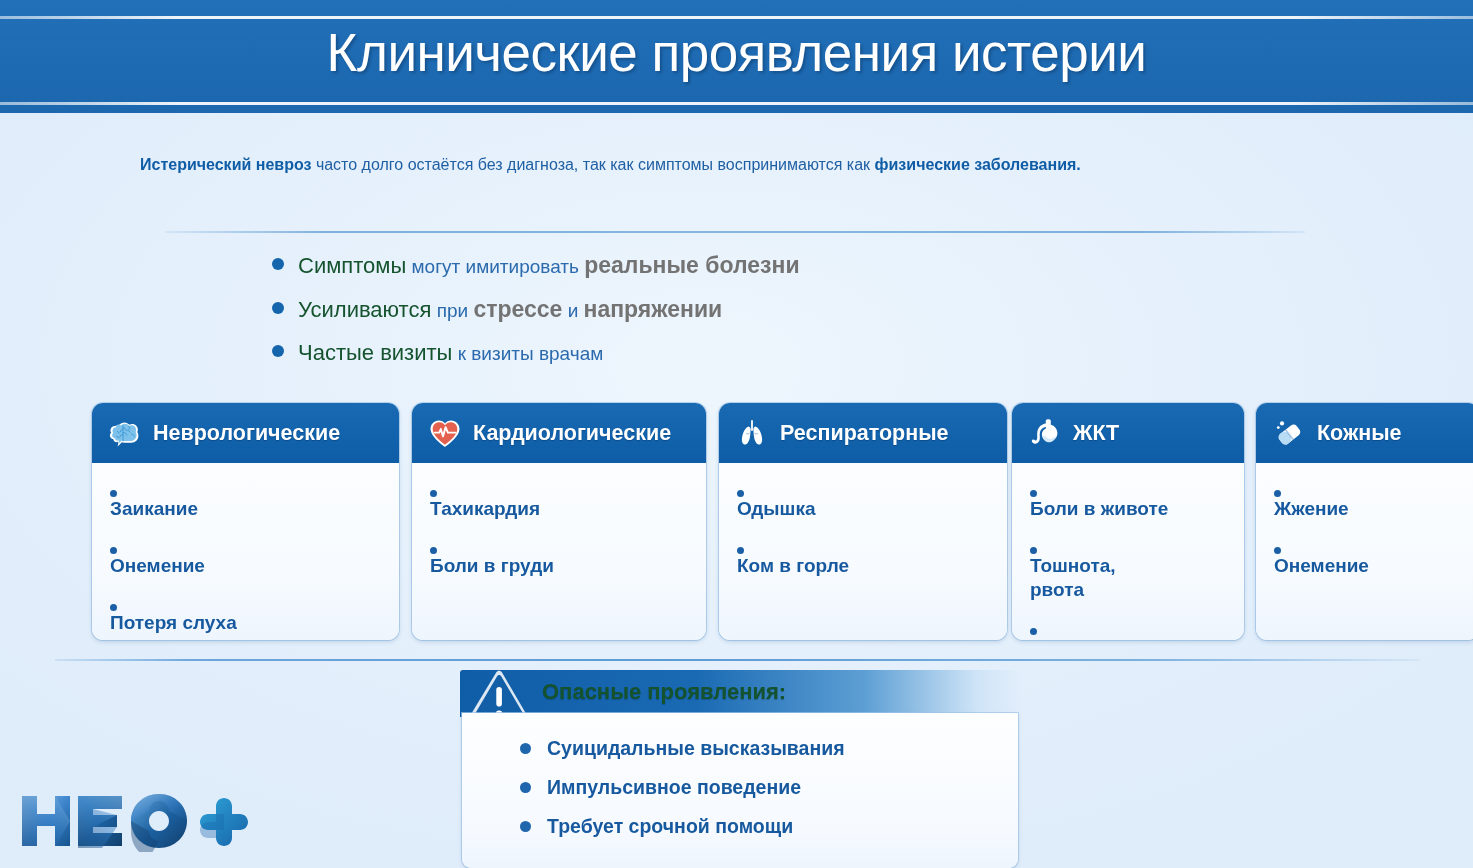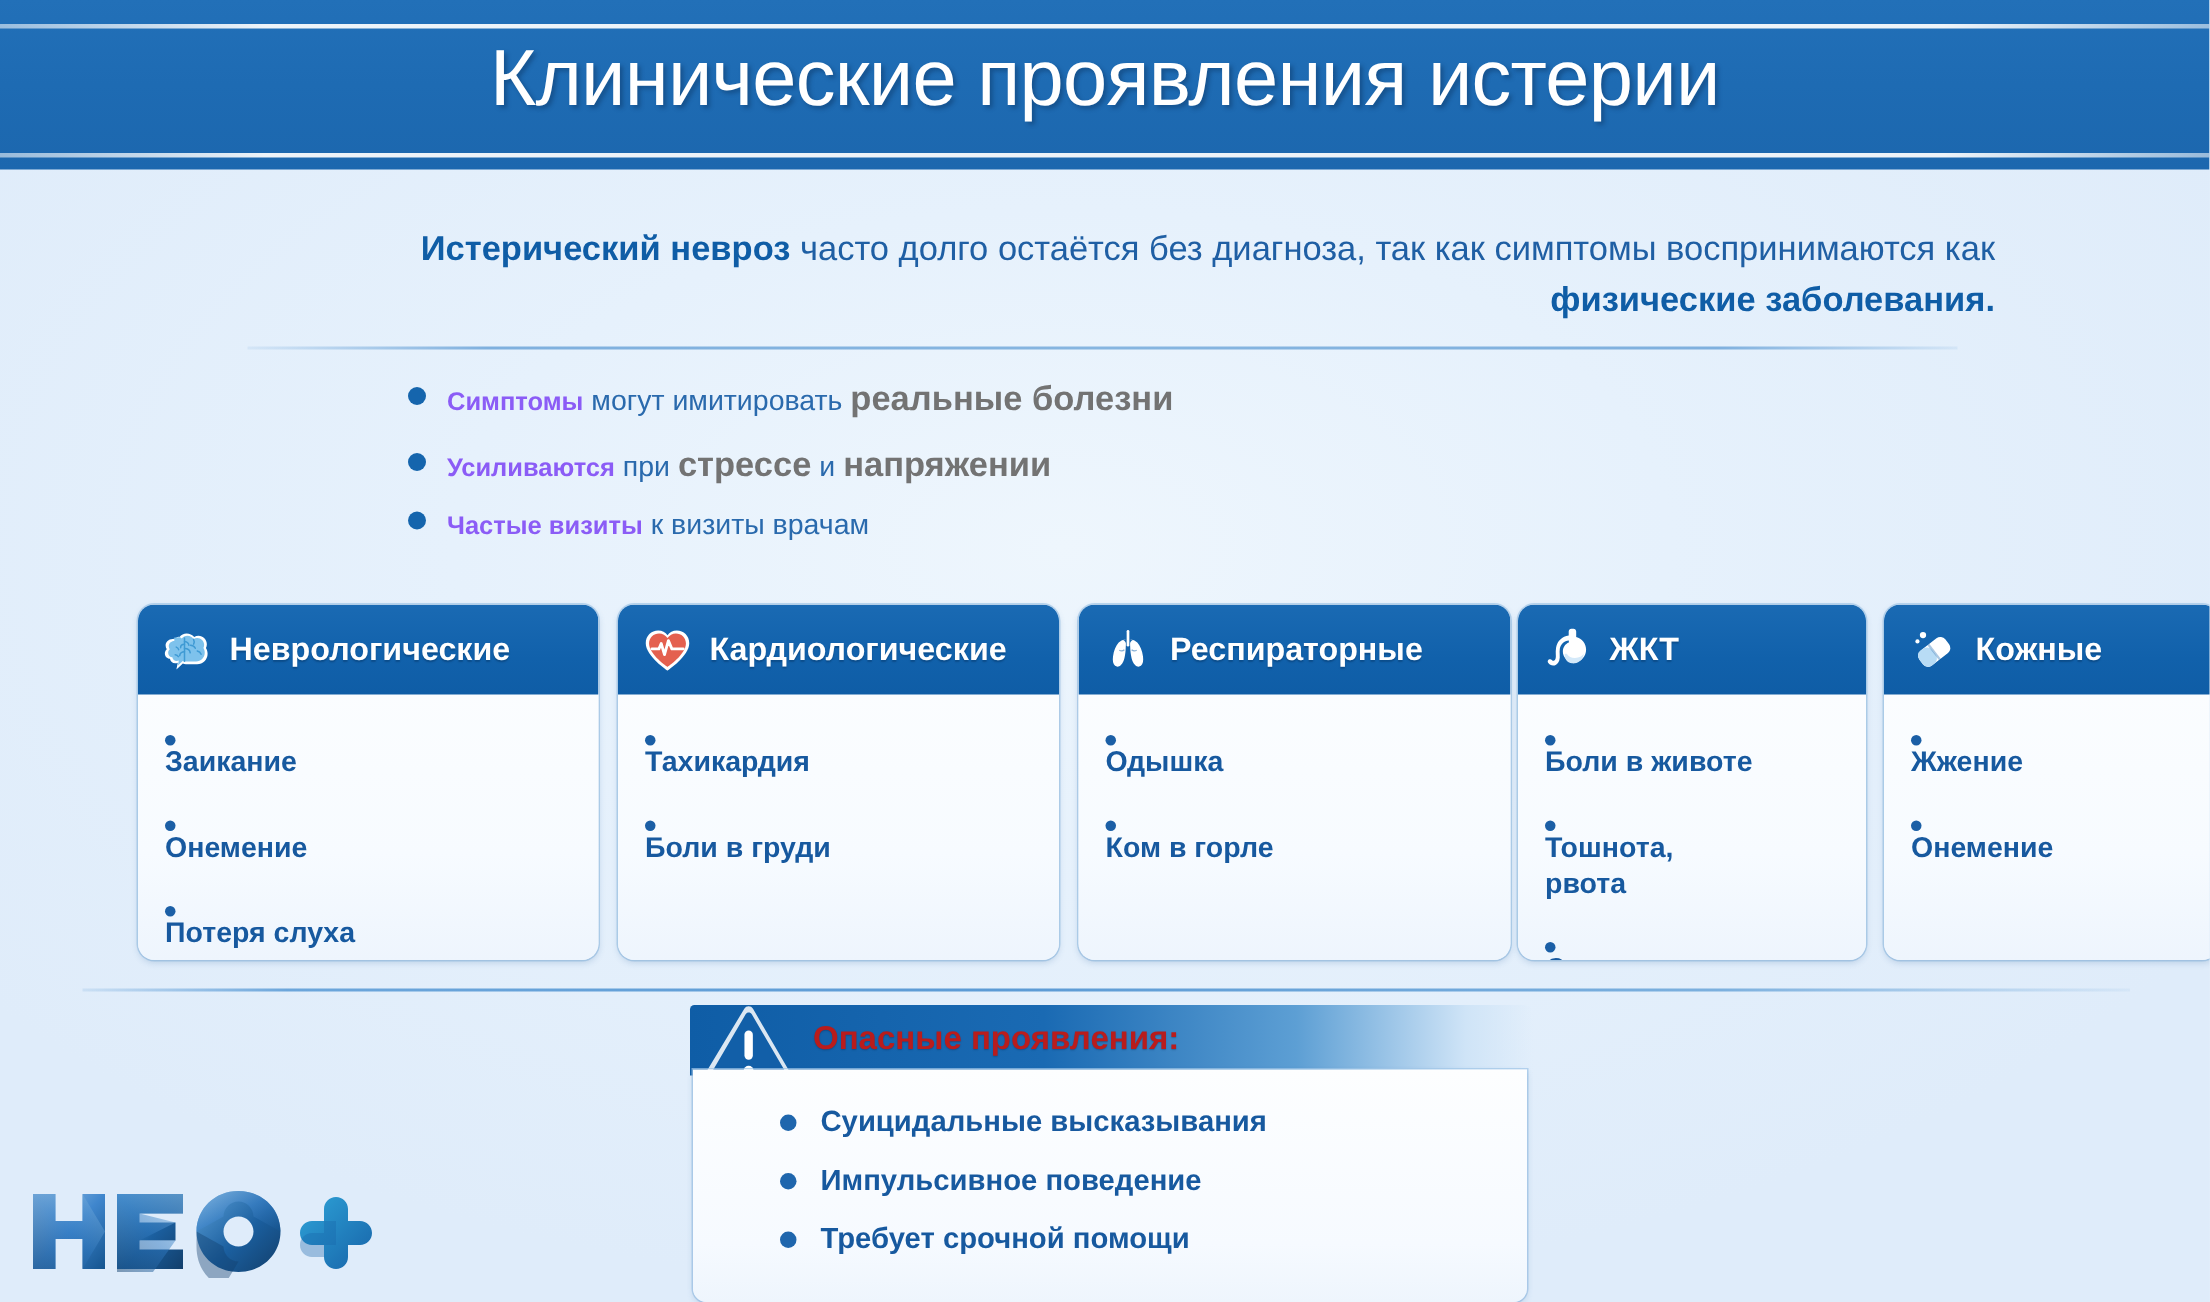--- a/index.html
+++ b/index.html
@@ -33,23 +33,23 @@
   .banner-title {
     position:absolute; left:0; top:22px; width:1473px;
     text-align:center;
     font-size:53px; font-weight:normal; color:#ffffff;
     letter-spacing:-0.5px;
     text-shadow:2px 2px 3px rgba(10,50,95,.45);
   }
 
   
   .intro {
-    position:absolute; left:150px; top:148px; width:1180px;
-    text-align:right;
-    font-size:23px; color:#1f5fa4; line-height:34px;
+    position:absolute; left:140px; top:148px; width:1180px;
+    text-align:left;
+    font-size:16px; color:#1f5fa4; line-height:34px;
   }
   .intro b { color:#0f5da6; font-weight:bold; }
 
   .divider-top {
     position:absolute; left:165px; top:231px; width:1140px; height:2px;
     background:linear-gradient(90deg, rgba(127,176,222,.15), #7fb0de 14%, #86b5e0 50%, #7fb0de 86%, rgba(127,176,222,.15));
   }
 
   
   .keypoints { position:absolute; left:272px; top:252px; width:900px; }
@@ -57,21 +57,21 @@
     display:flex; align-items:baseline;
     height:44px;
     font-size:19px; color:#2a6aad;
   }
   .kp-dot {
     width:12px; height:12px; border-radius:50%;
     background:#1565ad; margin-right:14px; flex:0 0 auto;
     position:relative; top:-3px;
   }
   .kp b { color:#737373; font-weight:bold; font-size:23px; }
-  .kp .lead { font-weight:bold; color:#8b5cf6; font-size:17px; }
+  .kp .lead { font-weight:normal; color:#14532d; font-size:22px; }
 
   
   .cards { position:absolute; left:0; top:403px; width:1473px; height:240px;margin-left:44px; }
   .card {
     position:absolute; top:0;
     border-radius:11px;
     background:linear-gradient(180deg,#fdfeff 0%,#f7fbff 70%,#eef5fd 100%);
     box-shadow:0 2px 4px rgba(60,110,165,.22), 0 0 0 1px rgba(160,198,232,.65);
     overflow:hidden;
   }
@@ -110,21 +110,21 @@
 
   
   .warn { position:absolute; left:460px; top:670px; width:562px; height:198px; }
   .warn-head {
     position:absolute; left:0; top:0; width:562px; height:47px;
     background:linear-gradient(90deg,#0f5da6 0%, #1a6ab3 42%, #5d9fd4 72%, #cfe4f7 92%, rgba(226,239,251,0) 100%);
     border-radius:3px 6px 0 0;
   }
   .warn-head-title {
     position:absolute; left:82px; top:9px;
-    color:#b91c1c; font-size:22px; font-weight:bold;
+    color:#14532d; font-size:22px; font-weight:bold;
     white-space:nowrap;
     text-shadow:0 1px 1px rgba(0,40,80,.35);
   }
   .warn-tri { position:absolute; left:2px; top:-2px; width:74px; height:62px; }
   .warn-body {
     position:absolute; left:2px; top:43px; width:556px; height:155px;
     background:linear-gradient(180deg,#fdfeff 0%,#f6faff 75%,#eef5fd 100%);
     border-radius:0 0 9px 9px;
     box-shadow:0 2px 4px rgba(60,110,165,.2), 0 0 0 1px rgba(163,200,233,.7);
     padding:16px 0 16px 58px;

